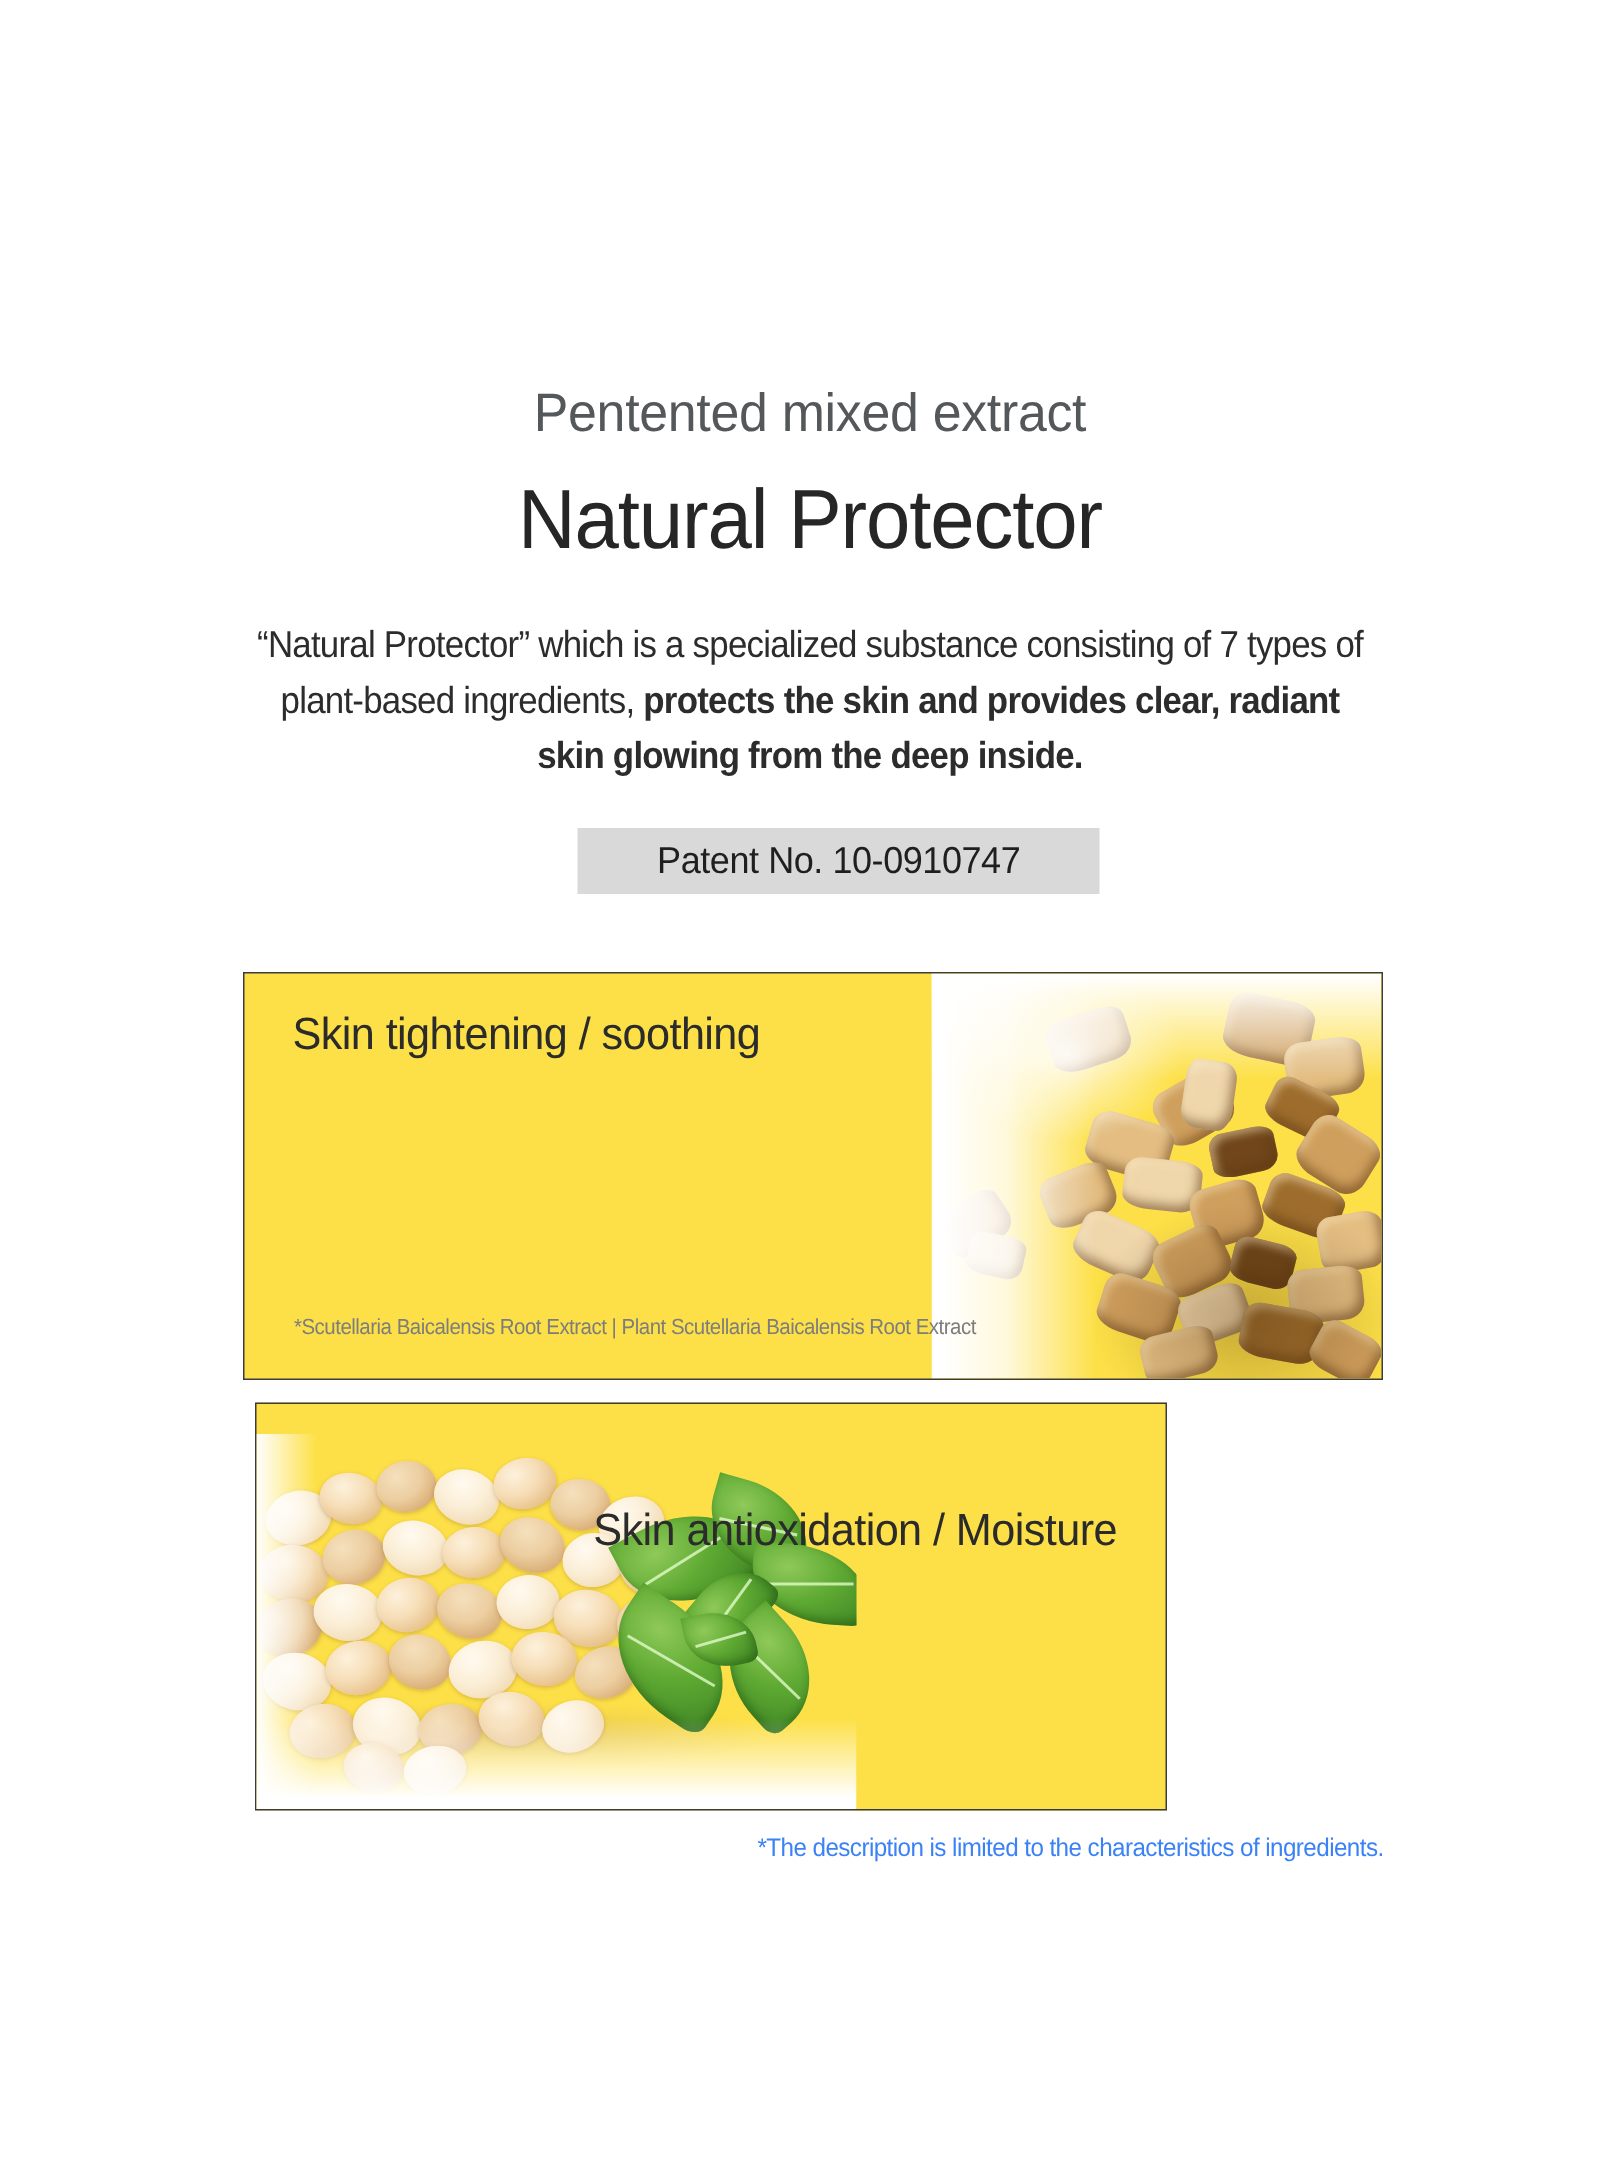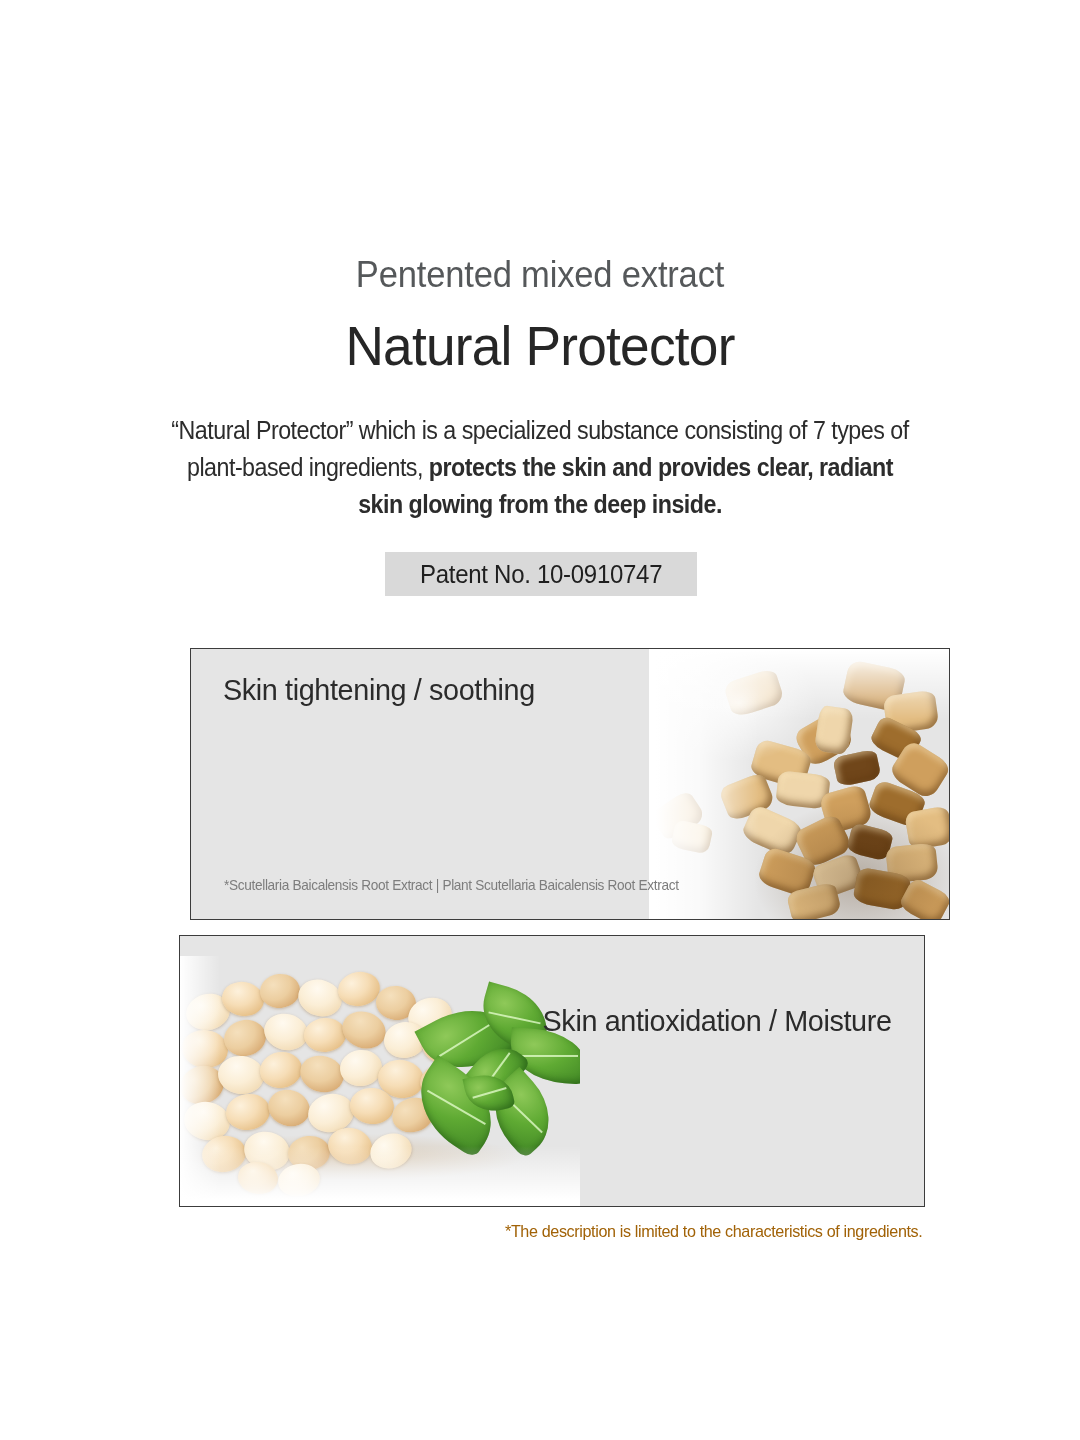--- a/index.html
+++ b/index.html
@@ -39,40 +39,39 @@
     text-align: center;
     font-size: 25px; line-height: 37px; color: #2c2c2c;
     font-weight: 400; letter-spacing: -0.55px;
     transform: scaleX(0.93); transform-origin: center top;
   }
   .description b { font-weight: 700; }
 
   
   .patent-badge {
     position: absolute; left: 385px; top: 552px;
-    width: 312px; height: 44px;
+    width: 348px; height: 44px;
     background: #d9d9d9;
     display: flex; align-items: center; justify-content: center;
   }
   .patent-badge span {
     font-size: 25px; font-weight: 400; color: #1f1f1f;
     letter-spacing: -0.3px;
     transform: scaleX(0.96);
   }
 
   
   .box {
     position: absolute;
     border: 1.6px solid #3c3c3c;
-    background: #e5e5e5;
+    background: #fde047;
     overflow: hidden;
-    margin-left: 28px;
   }
   #box-tightening { left: 162px; top: 648px; width: 760px; height: 272px; }
-  #box-antioxidation { left: 151px; top: 935px; width: 746px; height: 272px; }
+  #box-antioxidation { left: 170px; top: 935px; width: 608px; height: 272px; }
 
   .box-heading {
     position: absolute;
     font-size: 30px; font-weight: 300; color: #2b2b2b;
     letter-spacing: -0.4px; white-space: nowrap;
     transform: scaleX(0.96);
     z-index: 5;
   }
   #box-tightening .box-heading { left: 32px; top: 24px; transform-origin: left top; }
   #box-antioxidation .box-heading { right: 32px; top: 68px; transform-origin: right top; }
@@ -93,21 +92,21 @@
   .box-footnote {
     position: absolute; left: 33px; bottom: 26px; z-index: 5;
     font-size: 14.5px; font-weight: 400; color: #7d7d7d;
     letter-spacing: -0.35px; white-space: nowrap;
     transform: scaleX(0.94); transform-origin: left center;
   }
 
   .disclaimer {
     position: absolute; left: 0; top: 1222px; width: 922px;
     text-align: right;
-    font-size: 17px; font-weight: 400; color: #a16207;
+    font-size: 17px; font-weight: 400; color: #3b82f6;
     letter-spacing: -0.4px;
   }
   .disclaimer span { display:inline-block; transform: scaleX(0.95); transform-origin: right center; }
 
   
   .photo-roots {
     position: absolute; right: 0; top: 0; width: 300px; height: 270px;
     overflow: hidden; z-index: 1;
   }
   .photo-roots .chip {

